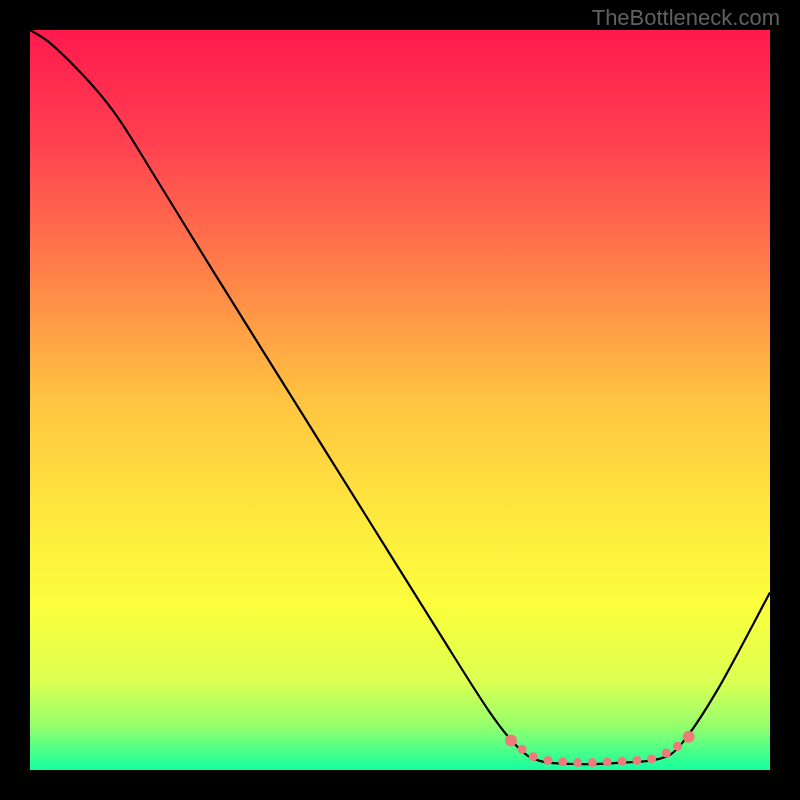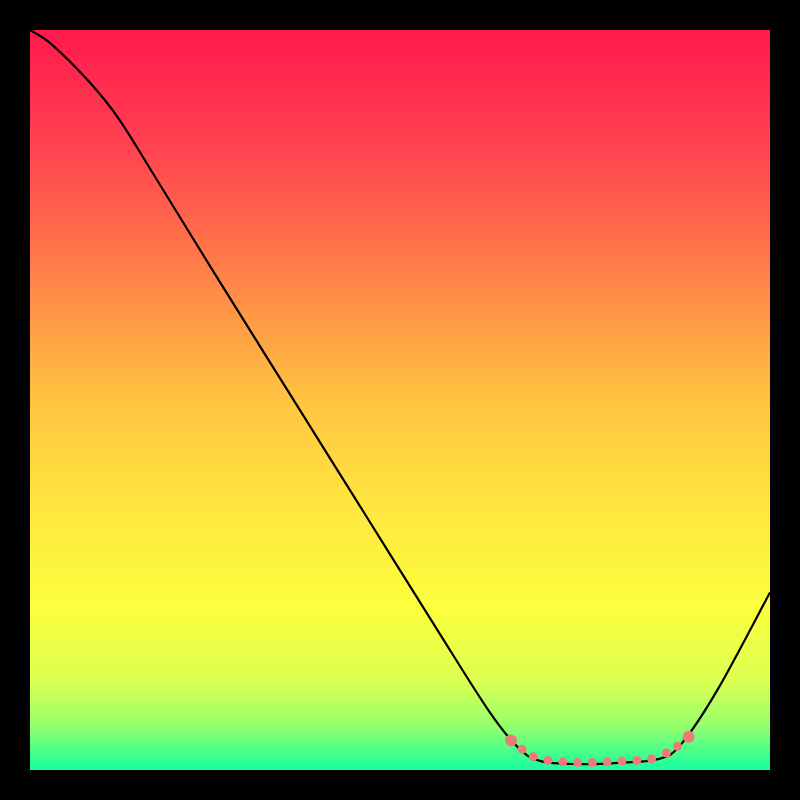--- a/index.html
+++ b/index.html
@@ -20,20 +20,21 @@
   top: 30px;
   width: 740px;
   height: 740px;
 }
 svg { display: block; }
 </style>
 </head>
 <body>
 
 <div class="container">
+  <div class="watermark">TheBottleneck.com</div>
   <div class="plot-area">
     <svg id="chart-svg" width="740" height="740" viewBox="0 0 740 740">
         <defs>
           <linearGradient id="bg-grad" x1="0" y1="0" x2="0" y2="1">
             <stop offset="0%" stop-color="#ff1a4d"></stop>
             <stop offset="15%" stop-color="#ff4050"></stop>
             <stop offset="30%" stop-color="#ff764a"></stop>
             <stop offset="50%" stop-color="#ffc441"></stop>
             <stop offset="65%" stop-color="#ffe73e"></stop>
             <stop offset="78%" stop-color="#fbff3d"></stop>

